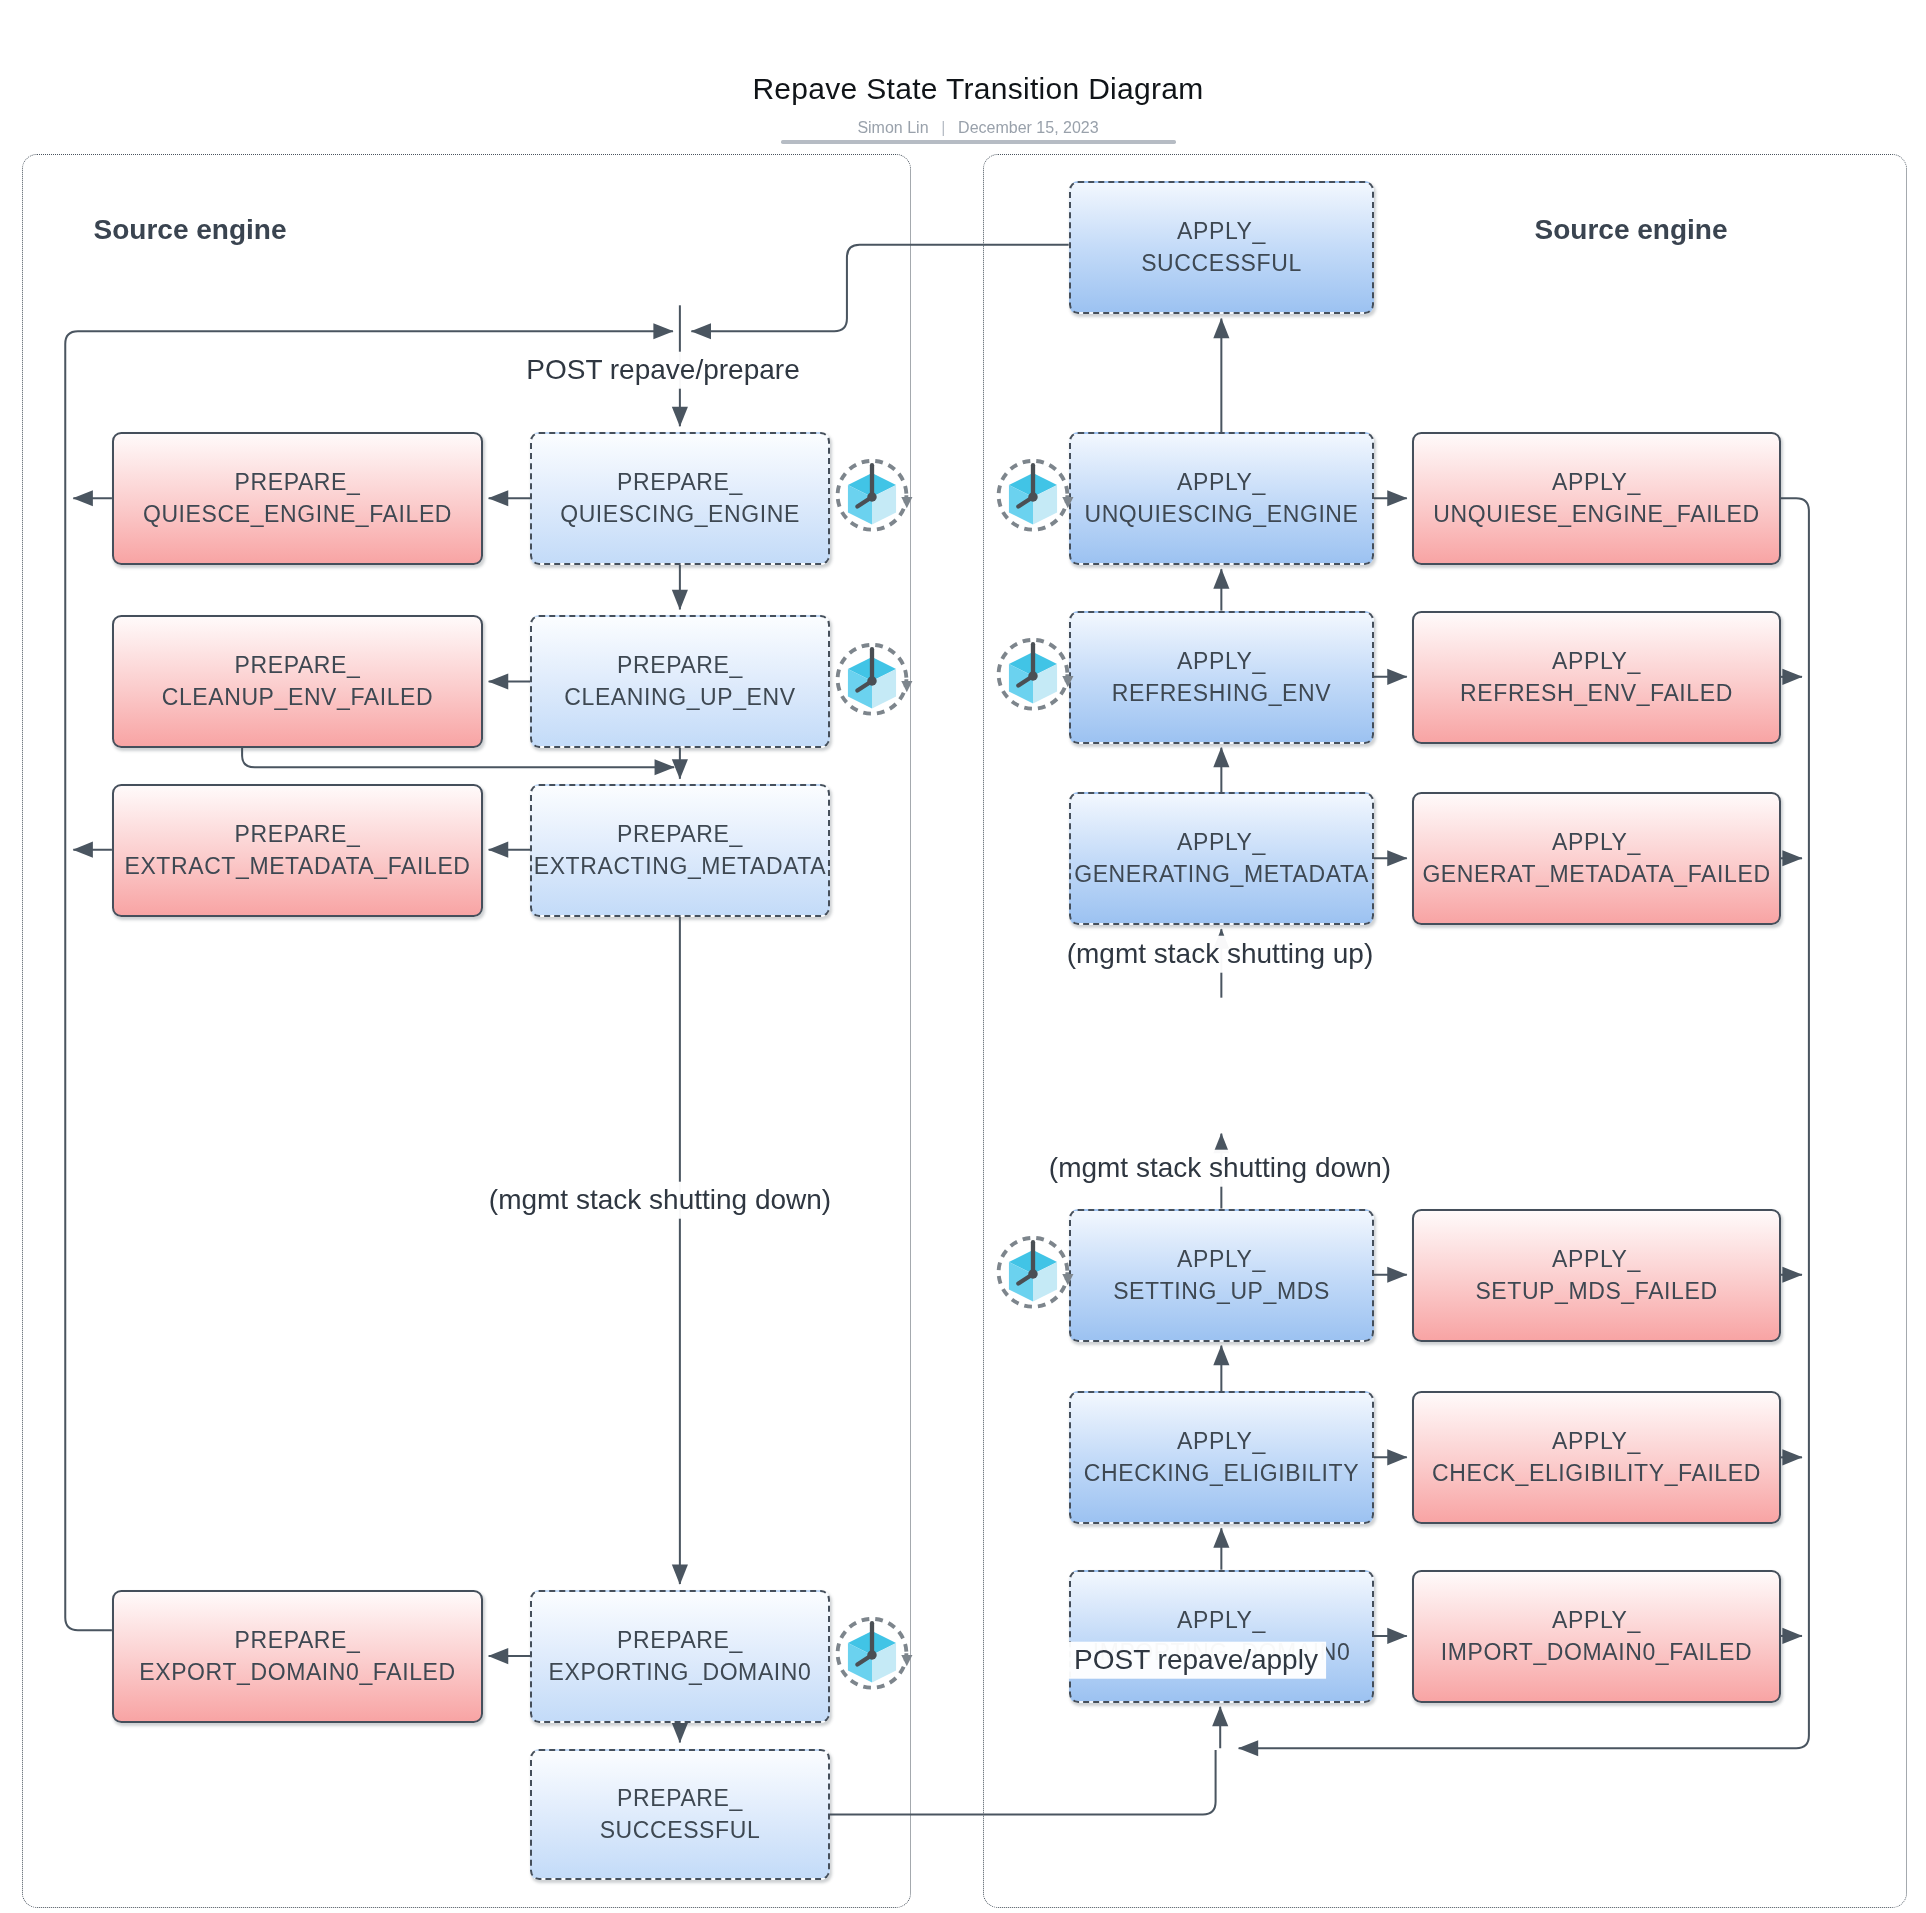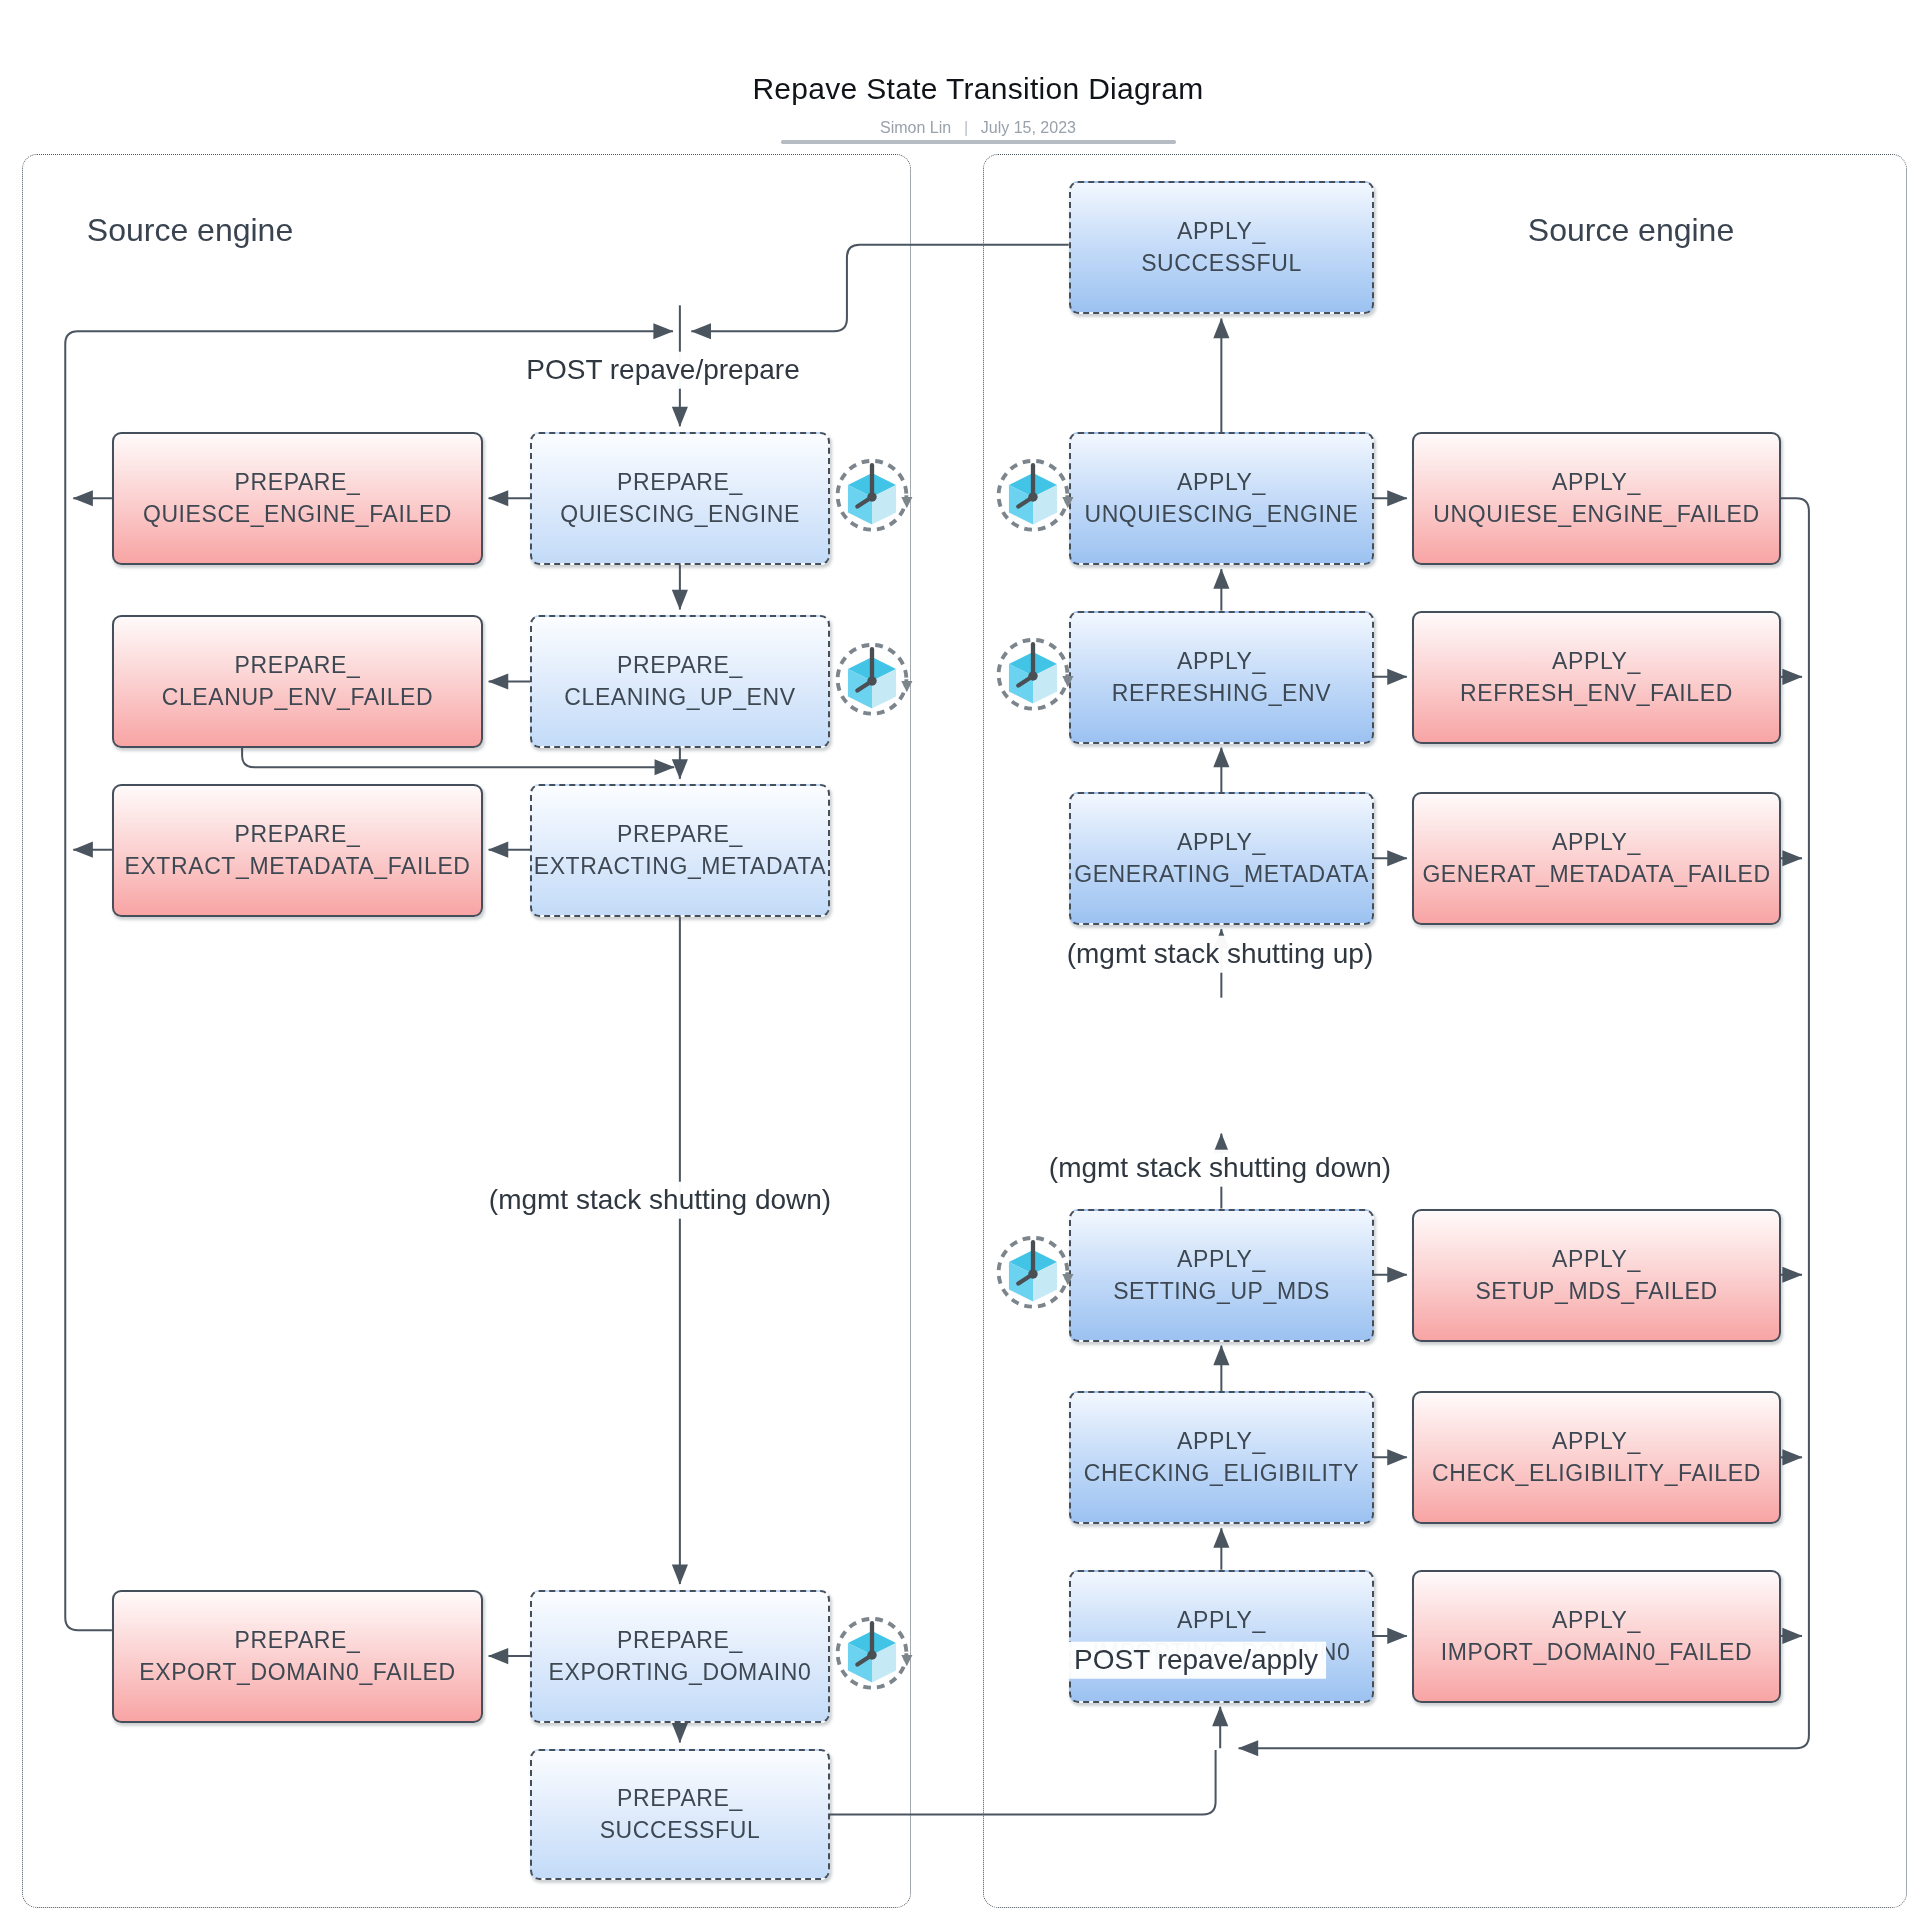--- a/index.html
+++ b/index.html
@@ -18,21 +18,21 @@
   }
   .subtitle .sep{color:#b7bdc6;}
   .title-rule{
     position:absolute;left:781px;top:140px;width:395px;height:3.5px;background:#b6bcc4;border-radius:1.7px;
   }
   
   .engine{
     position:absolute;border:1.7px dotted #4A545E;border-radius:15px;background:transparent;
   }
   .engine-label{
-    position:absolute;font-size:32px;font-weight:400;color:#3A4450;white-space:nowrap;
+    position:absolute;font-size:28px;font-weight:700;color:#3A4450;white-space:nowrap;
     transform:translate(-50%,-50%);
   }
   
   .node{
     position:absolute;border-radius:9.2px;box-sizing:border-box;
     display:flex;flex-direction:column;align-items:center;justify-content:center;
     font-size:23px;letter-spacing:0.6px;color:#3E4852;text-align:center;line-height:1.38;
     box-shadow:1.7px 2.3px 2.9px rgba(60,70,80,0.25);
   }
   .node span{display:block;white-space:nowrap;}
@@ -107,21 +107,21 @@
       <path d="M3090,2213 L3128,2213" marker-end="url(#ah)"></path>
       <path d="M3090,2530 L3128,2530" marker-end="url(#ah)"></path>
       <path d="M3090,2840 L3128,2840" marker-end="url(#ah)"></path>
     </g>
   </svg>
 
   <div class="title">Repave State Transition Diagram</div>
   <div class="subtitle">
     <span>Simon Lin</span>
     <span class="sep">|</span>
-    <span>July 15, 2023</span>
+    <span>December 15, 2023</span>
   </div>
   <div class="title-rule"></div>
 
   <div class="engine" style="left:22px;top:154px;width:887px;height:1752px"></div>
   <div class="engine" style="left:983px;top:154px;width:922px;height:1752px"></div>
   <div class="engine-label" style="left:190px;top:230px">Source engine</div>
   <div class="engine-label" style="left:1631px;top:230px">Source engine</div>
 
 
   <div class="node node--blue-light" style="left:530px;top:432px;width:300px;height:133px">

